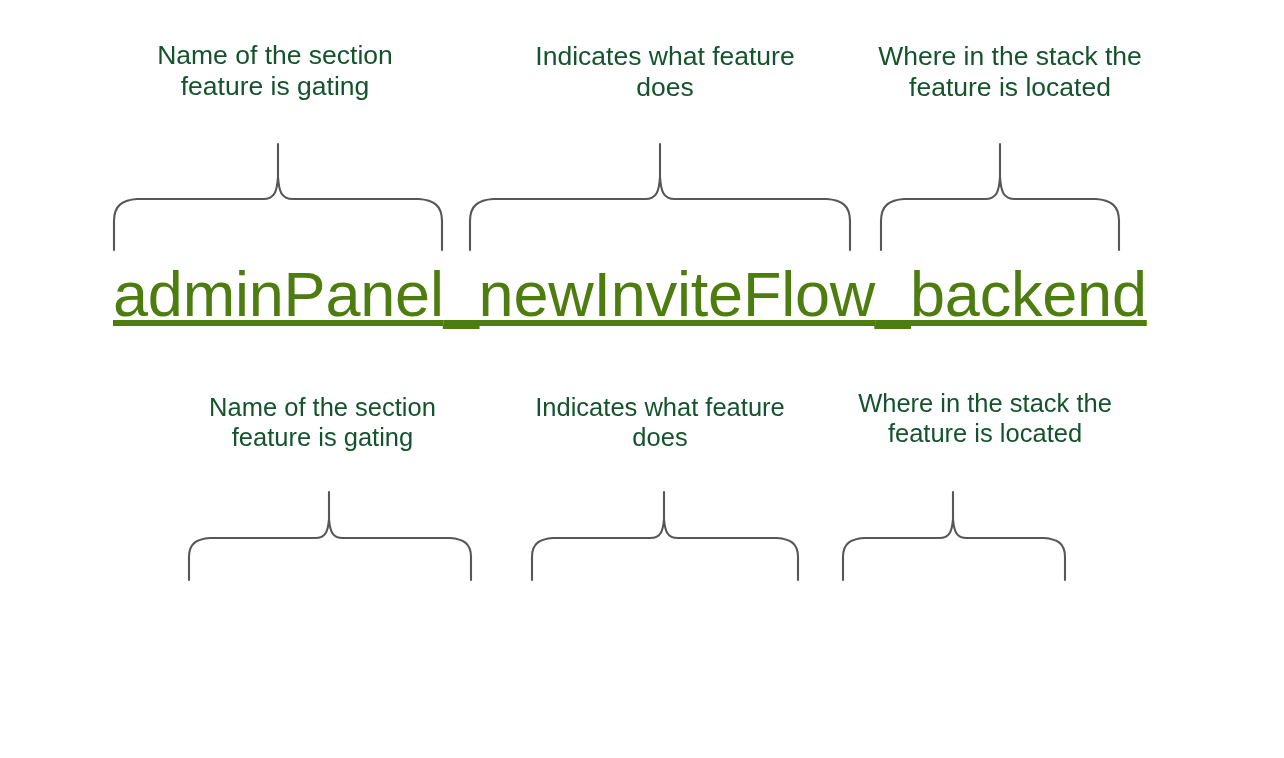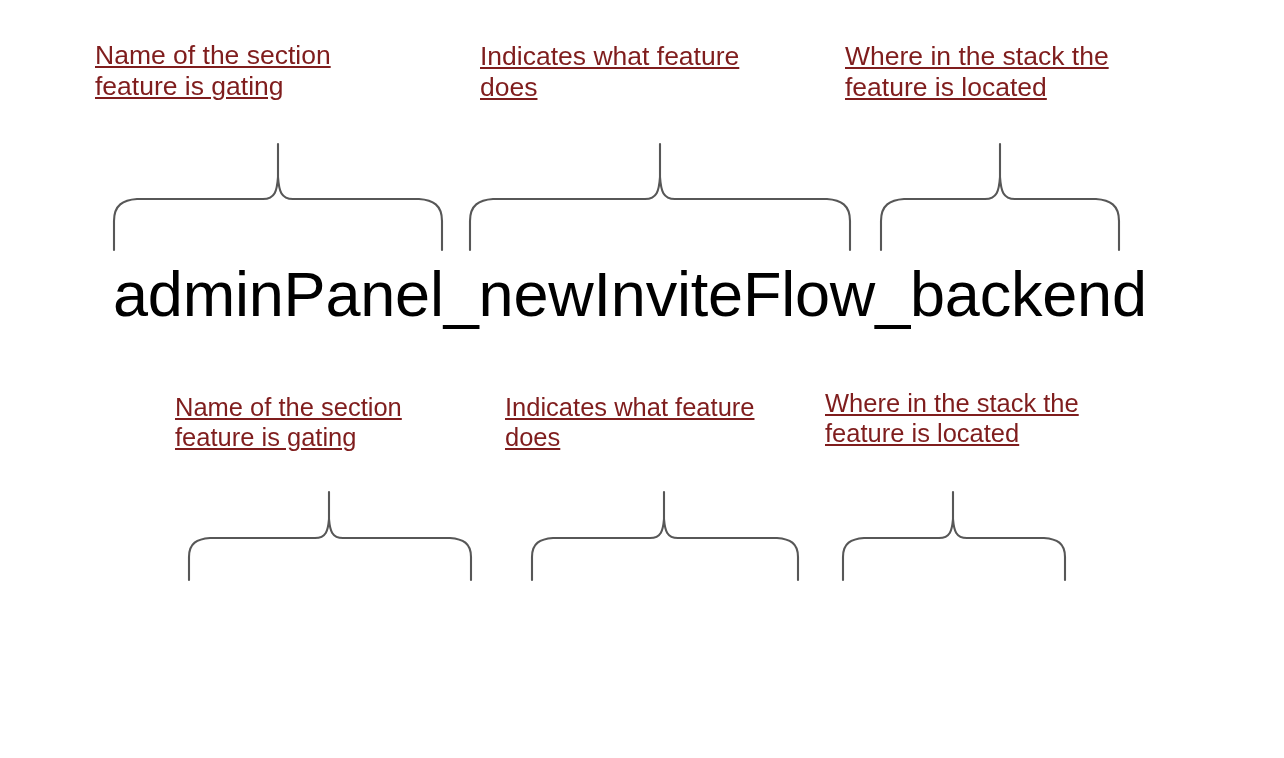--- a/index.html
+++ b/index.html
@@ -19,26 +19,25 @@
 
   .diagram-row {
     position: absolute;
     left: 0;
     width: 1284px;
   }
 
   
   .ann-label {
     position: absolute;
-    text-align: left;
-    color: #7f1d1d;
+    text-align: center;
+    color: #14532d;
     font-weight: 400;
     line-height: 1.18;
     white-space: pre-line;
-    text-decoration: underline;
   }
 
   
   .brace {
     position: absolute;
     display: block;
   }
   .brace svg {
     display: block;
     width: 100%;
@@ -51,23 +50,24 @@
     stroke-width: 2.1;
     stroke-linecap: round;
     stroke-linejoin: round;
     vector-effect: non-scaling-stroke;
   }
 
   
   .flag-string {
     position: absolute;
     white-space: pre;
-    color: #000000;
+    color: #4d7c0f;
     font-weight: 400;
     letter-spacing: -0.2px;
+    text-decoration: underline;
   }
   .flag-seg { display: inline; }
 
   
   #row1 { top: 0; height: 360px; }
   #r1-lbl-1 { left: 95px;  top: 40px;  width: 360px; font-size: 26.5px; }
   #r1-lbl-2 { left: 480px; top: 41px;  width: 370px; font-size: 26.5px; }
   #r1-lbl-3 { left: 845px; top: 41px;  width: 330px; font-size: 26.5px; }
 
   #r1-br-1 { left: 113px; top: 143px; width: 330px; height: 108px; }

